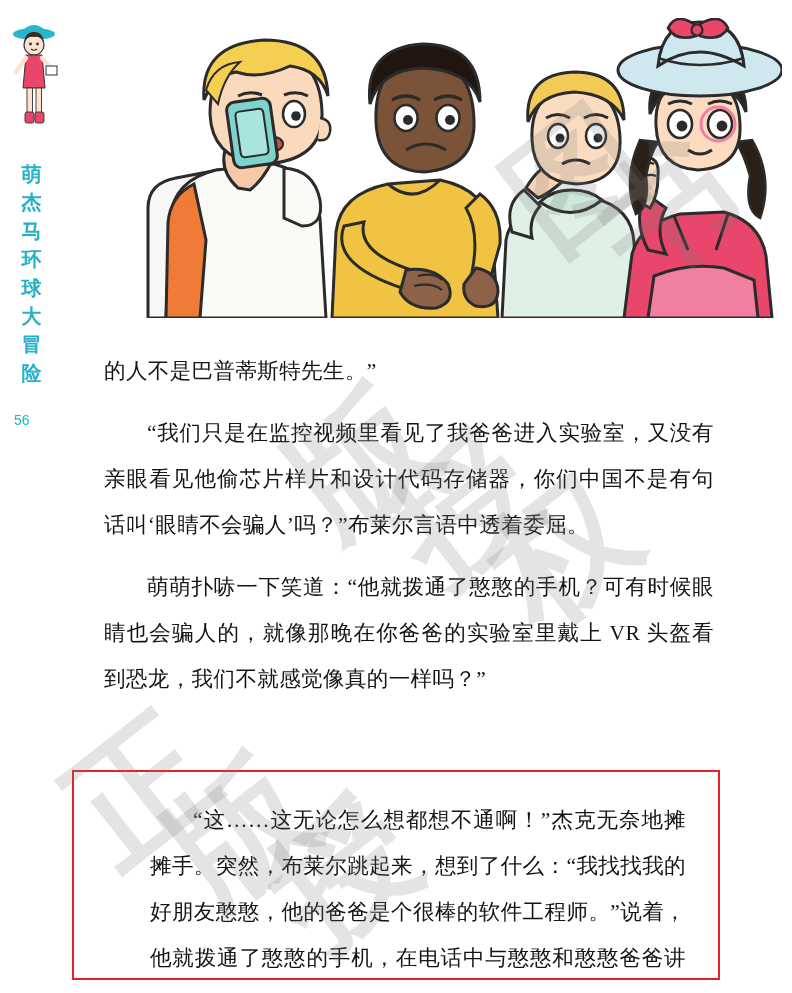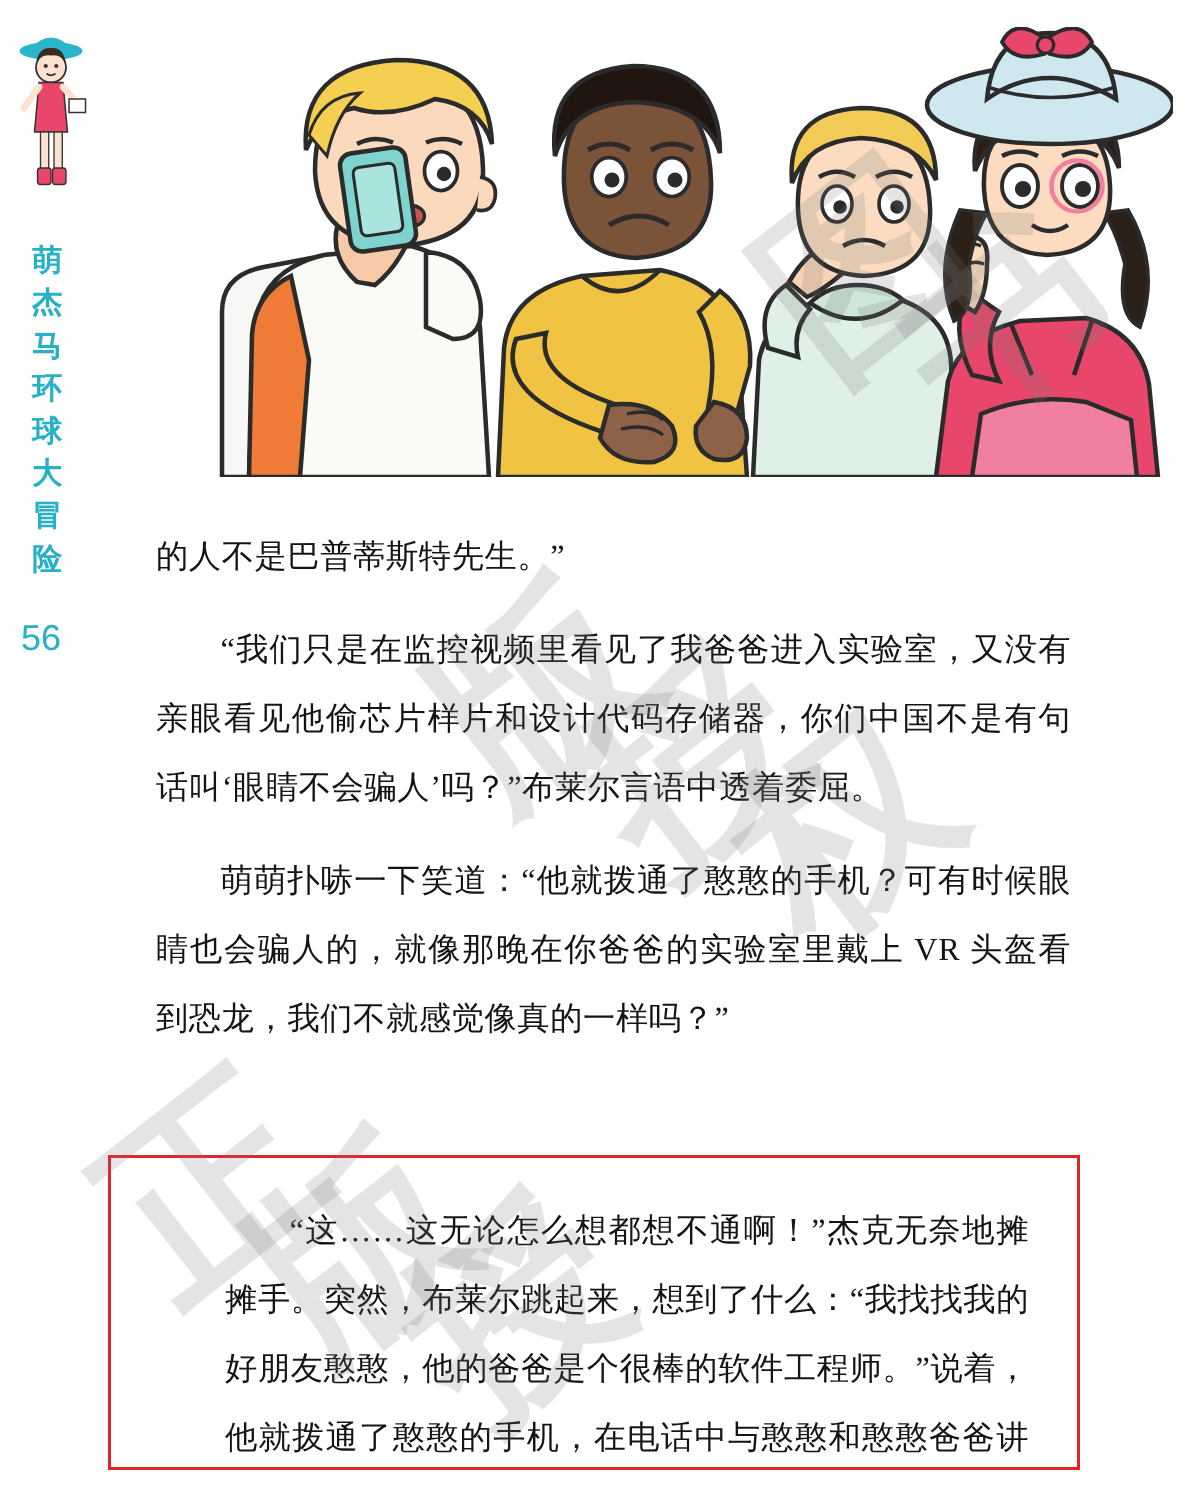--- a/index.html
+++ b/index.html
@@ -64,21 +64,21 @@
     line-height: 1.42;
     letter-spacing: 1px;
     text-align: center;
   }
   #series-title span { display: block; }
   #page-number {
     position: absolute;
     left: 14px;
     top: 412px;
     font-family: "Liberation Sans", sans-serif;
-    font-size: 24px;
+    font-size: 14px;
     color: #27b0c6;
     letter-spacing: 0px;
   }
 
   
   #illustration {
     position: absolute;
     left: 88px;
     top: 18px;
     width: 694px;

